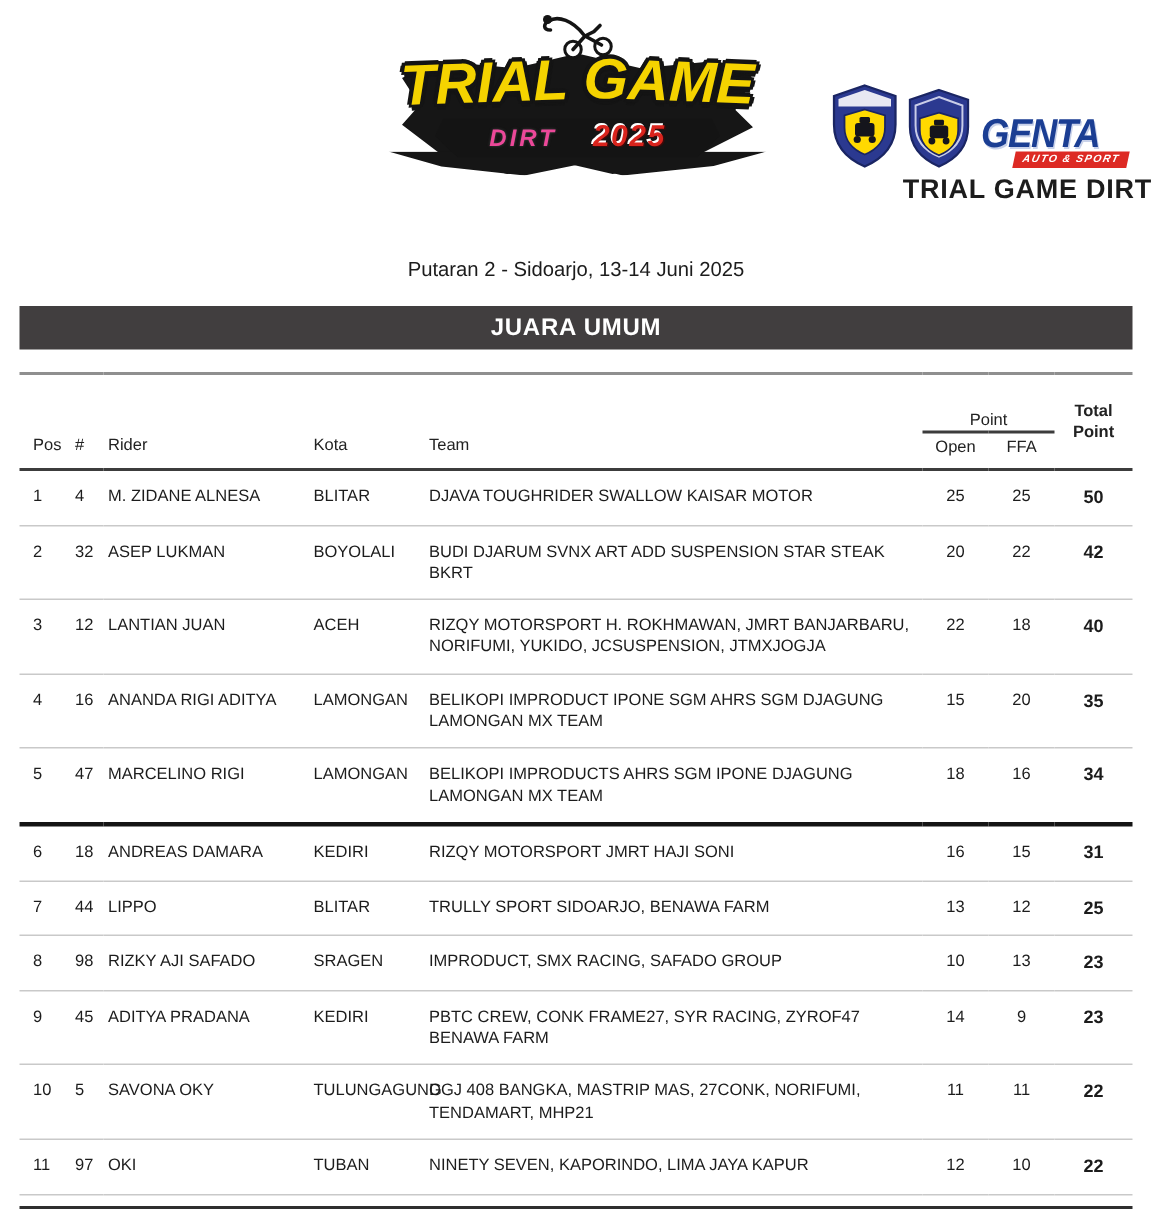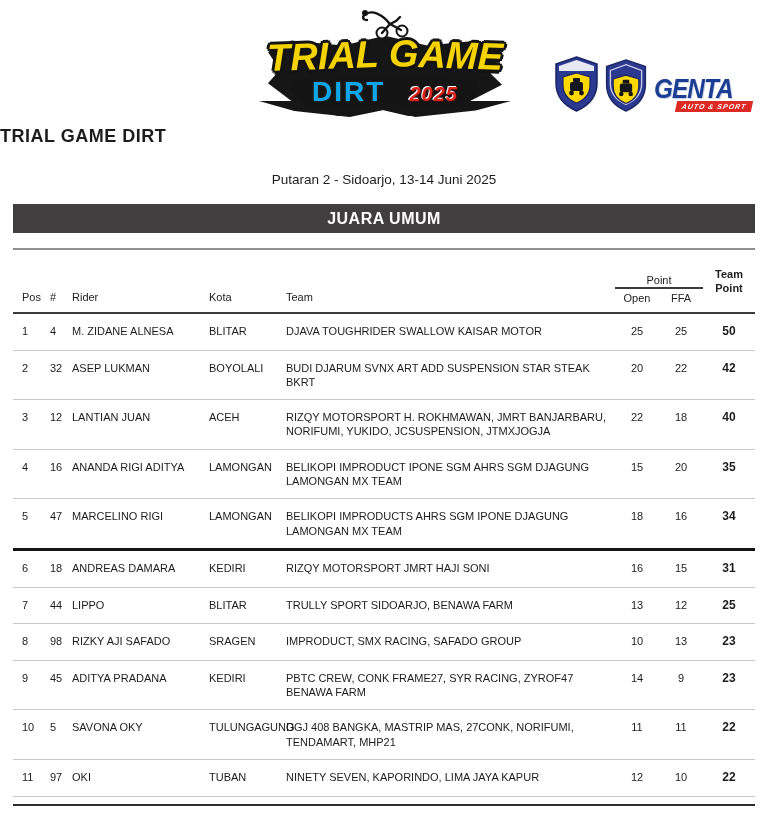--- a/index.html
+++ b/index.html
@@ -15,39 +15,39 @@
   .logo-rider { position: absolute; left: 118px; top: -2px; z-index: 4; }
   .logo-word-row { position: relative; z-index: 3; padding-top: 26px; white-space: nowrap; }
   .logo-word { display: inline-block; font-style: italic; font-weight: 900; font-size: 38px; letter-spacing: 0px;
     color: #F5D300;
     text-shadow: -2px -2px 0 #141414, 2px -2px 0 #141414, -2px 2px 0 #141414, 2px 2px 0 #141414,
                  0 -3px 0 #141414, 0 3px 0 #141414, -3px 0 0 #141414, 3px 0 0 #141414, 0 4px 0 #141414; }
   .logo-word.w1 { transform: rotate(-2deg) translateY(1px); }
   .logo-word.w2 { transform: rotate(2deg); margin-left: 10px; }
   .logo-dirt-strip { position: relative; z-index: 3; margin: 2px auto 0; width: 190px; height: 26px; background: #141414;
     clip-path: polygon(3% 0%, 97% 0%, 100% 45%, 92% 100%, 8% 100%, 0% 45%); line-height: 25px; white-space: nowrap; }
-  .dirt-word { font-weight: 900; font-size: 28px; color: #0ea5e9; letter-spacing: 2px;
+  .dirt-word { font-style: italic; font-weight: 900; font-size: 16px; color: #ec4899; letter-spacing: 2px;
     text-shadow: 0 0 2px #444; }
   .year-word { font-style: italic; font-weight: 900; font-size: 20px; color: #D9241D; letter-spacing: 1px; margin-left: 24px;
     text-shadow: -1px -1px 0 #fff, 1px 1px 0 #3a0b0b; }
   .logo-tail { position: relative; z-index: 2; margin: -4px auto 0; width: 252px; height: 16px; background: #161616;
     clip-path: polygon(0% 0%, 100% 0%, 86% 60%, 62% 100%, 50% 55%, 36% 100%, 14% 62%); }
 
   .badges { position: absolute; left: 554px; top: 56px; display: flex; align-items: flex-start; }
   .badge-shield { display: block; }
   .badge-shield + .badge-shield { margin-left: 5px; margin-top: 3px; }
 
   .genta { position: absolute; left: 654px; top: 74px; width: 104px; height: 44px; }
   .genta-name { font-style: italic; font-weight: 900; font-size: 27px; color: #1B3E93; letter-spacing: -1px;
     transform: scaleX(0.9); transform-origin: left; text-shadow: 1px 1px 0 #c9d2ea; }
   .genta-banner { position: absolute; left: 22px; top: 27px; width: 76px; height: 11px; background: #DD2A24;
     transform: skewX(-12deg); text-align: center; }
   .genta-tagline { font-style: italic; font-weight: 700; font-size: 7px; line-height: 11px; color: #ffffff; letter-spacing: 1px; }
 
-  .event-title { position: absolute; left: 0; top: 126px; width: 100%; text-align: left;
+  .event-title { position: absolute; left: 0; top: 116px; width: 100%; text-align: right;
     font-weight: 700; font-size: 18px; letter-spacing: 0.5px; }
   .event-venue { position: absolute; left: 0; top: 151px; width: 100%; text-align: center; font-size: 13.5px; }
   .event-round { position: absolute; left: 0; top: 172px; width: 100%; text-align: center; font-size: 13.5px; }
 
   
   .section-banner { margin: 6px 13px 0; height: 29px; background: #413E3F; color: #ffffff;
     font-weight: 700; font-size: 16px; letter-spacing: 0.5px; text-align: center; line-height: 29px; }
 
   
   .results-wrap { margin: 15px 13px 0; }
@@ -165,21 +165,21 @@
           <col style="width:52px">
       </colgroup>
       <thead>
         <tr class="group-row">
           <th class="h-pos" rowspan="2">Pos</th>
           <th class="h-num" rowspan="2">#</th>
           <th class="h-rider" rowspan="2">Rider</th>
           <th class="h-kota" rowspan="2">Kota</th>
           <th class="h-team" rowspan="2">Team</th>
           <th class="h-point-group" colspan="2">Point</th>
-          <th class="h-total" rowspan="2">Team Point</th>
+          <th class="h-total" rowspan="2">Total Point</th>
         </tr>
         <tr class="sub-row">
           <th>Open</th>
           <th>FFA</th>
         </tr>
       </thead>
       <tbody>
           <tr>
             <td class="col-pos">1</td>
             <td class="col-num">4</td>

